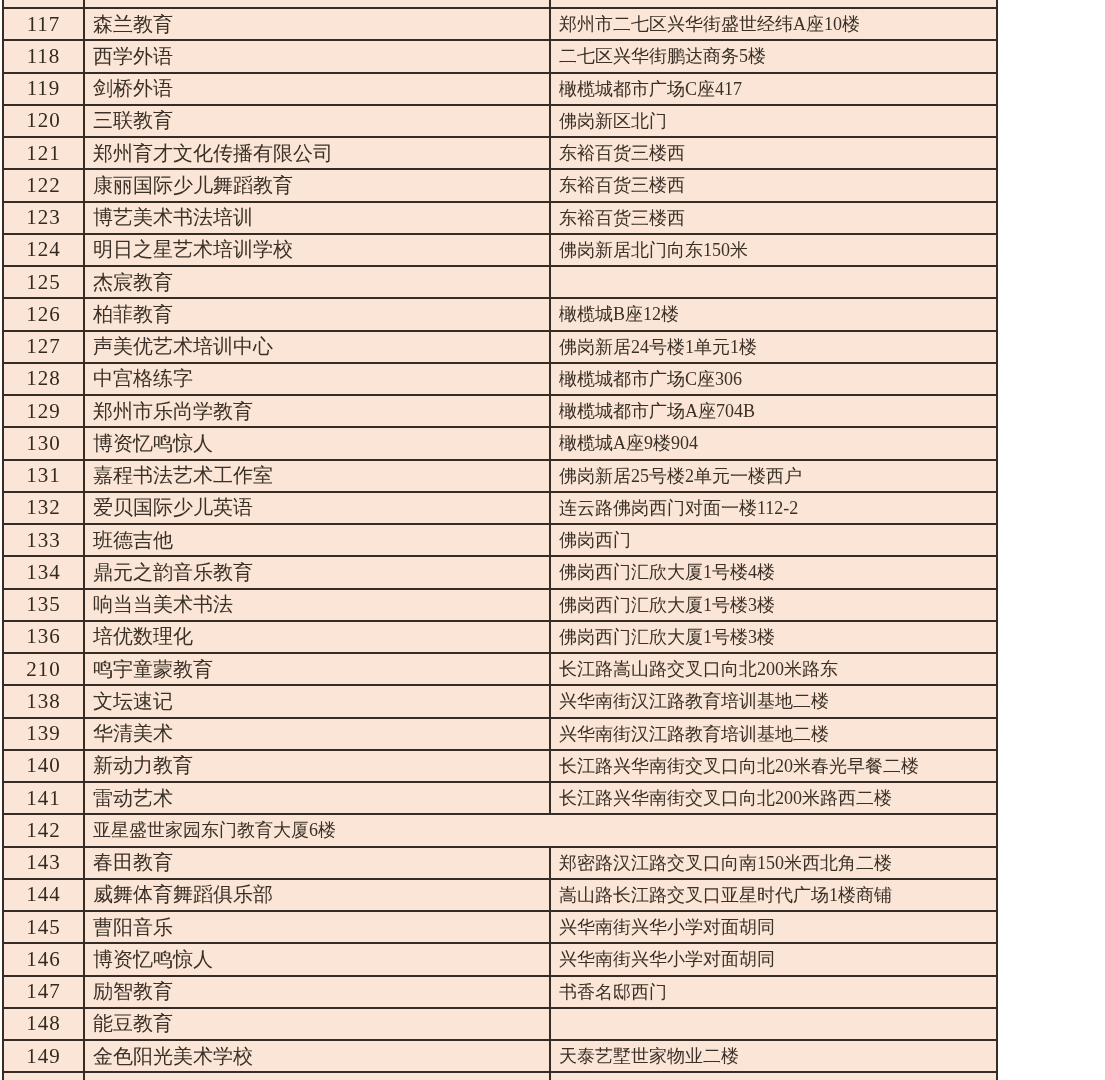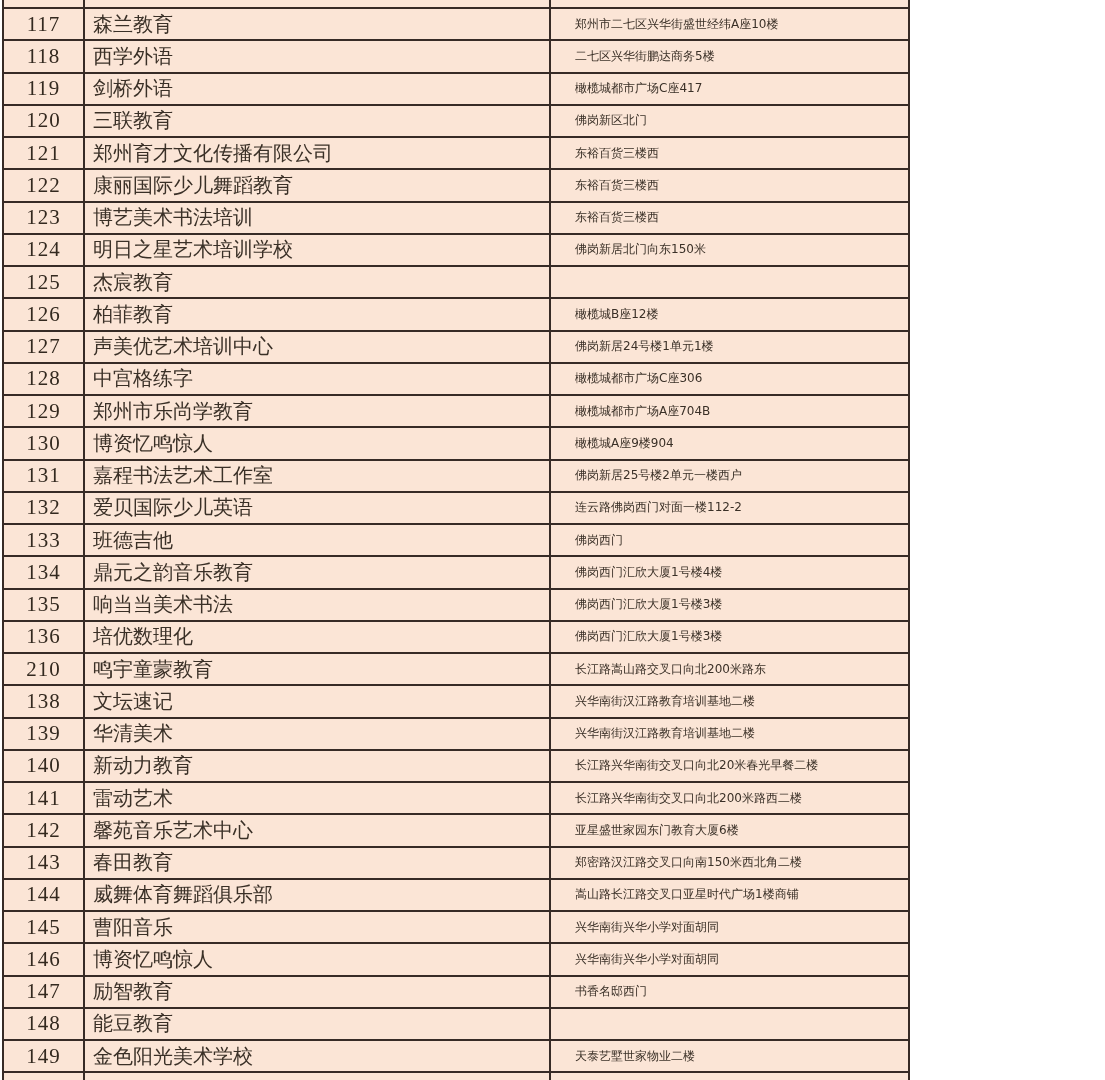--- a/index.html
+++ b/index.html
@@ -10,21 +10,21 @@
     background: #ffffff;
     overflow: hidden;
     font-family: "DejaVu Sans", sans-serif;
   }
   * { box-sizing: border-box; }
 
   .sheet {
     position: absolute;
     left: 2px;
     top: 0;
-    width: 908px;
+    width: 996px;
     height: 1080px;
     display: flex;
     flex-direction: column;
     border-left: 2px solid #372b26;
     border-right: 2px solid #372b26;
     background: #fbe5d6;
   }
 
   .row {
     display: flex;
@@ -63,23 +63,24 @@
   .cell-name {
     width: 466px;
     flex: 0 0 466px;
     border-right: 2px solid #372b26;
     padding-left: 8px;
     font-size: 20px;
     font-weight: 500;
   }
   .cell-address {
     flex: 1 1 auto;
-    padding-left: 24px;
-    font-size: 12px;
+    padding-left: 8px;
+    font-size: 18px;
     font-weight: 500;
+    font-family: Liberation Serif, serif;
   }
 </style>
 </head>
 <body style="background: rgb(255, 255, 255);">
 
 <div class="sheet">
   <div class="row partial-top">
     <div class="cell cell-no"></div>
     <div class="cell cell-name"></div>
     <div class="cell cell-address"></div>
@@ -229,21 +230,20 @@
   </div>
 
   <div class="row">
     <div class="cell cell-no">141</div>
     <div class="cell cell-name">雷动艺术</div>
     <div class="cell cell-address">长江路兴华南街交叉口向北200米路西二楼</div>
   </div>
 
   <div class="row">
     <div class="cell cell-no">142</div>
-    <div class="cell cell-name">馨苑音乐艺术中心</div>
     <div class="cell cell-address">亚星盛世家园东门教育大厦6楼</div>
   </div>
 
   <div class="row">
     <div class="cell cell-no">143</div>
     <div class="cell cell-name">春田教育</div>
     <div class="cell cell-address">郑密路汉江路交叉口向南150米西北角二楼</div>
   </div>
 
   <div class="row">

